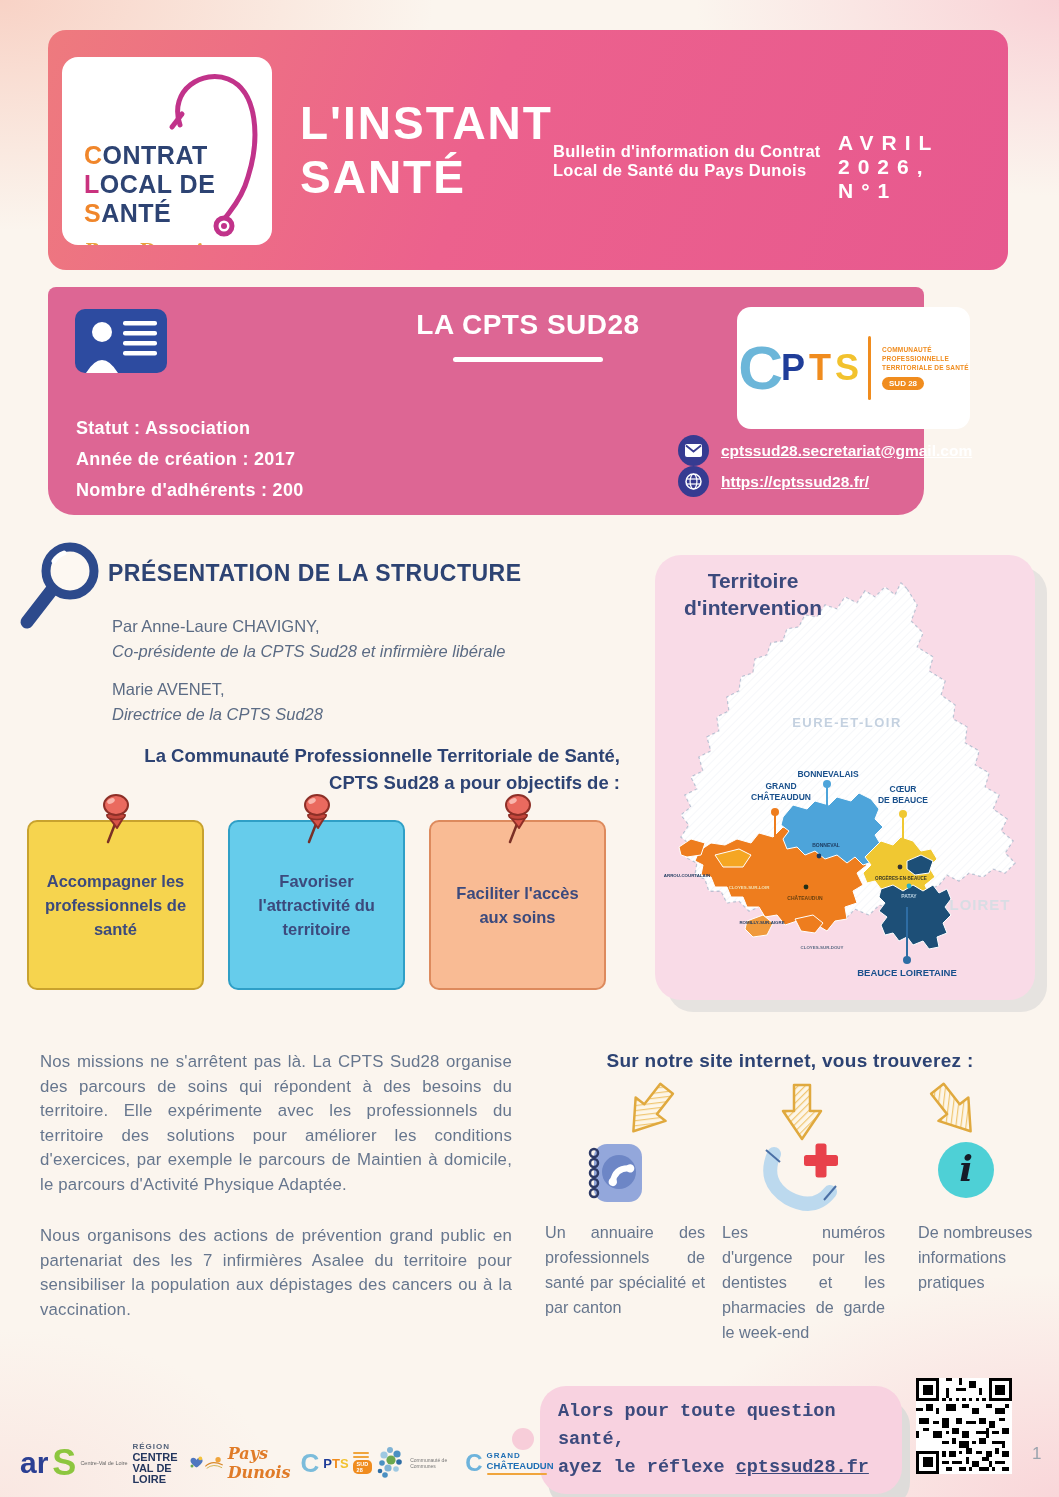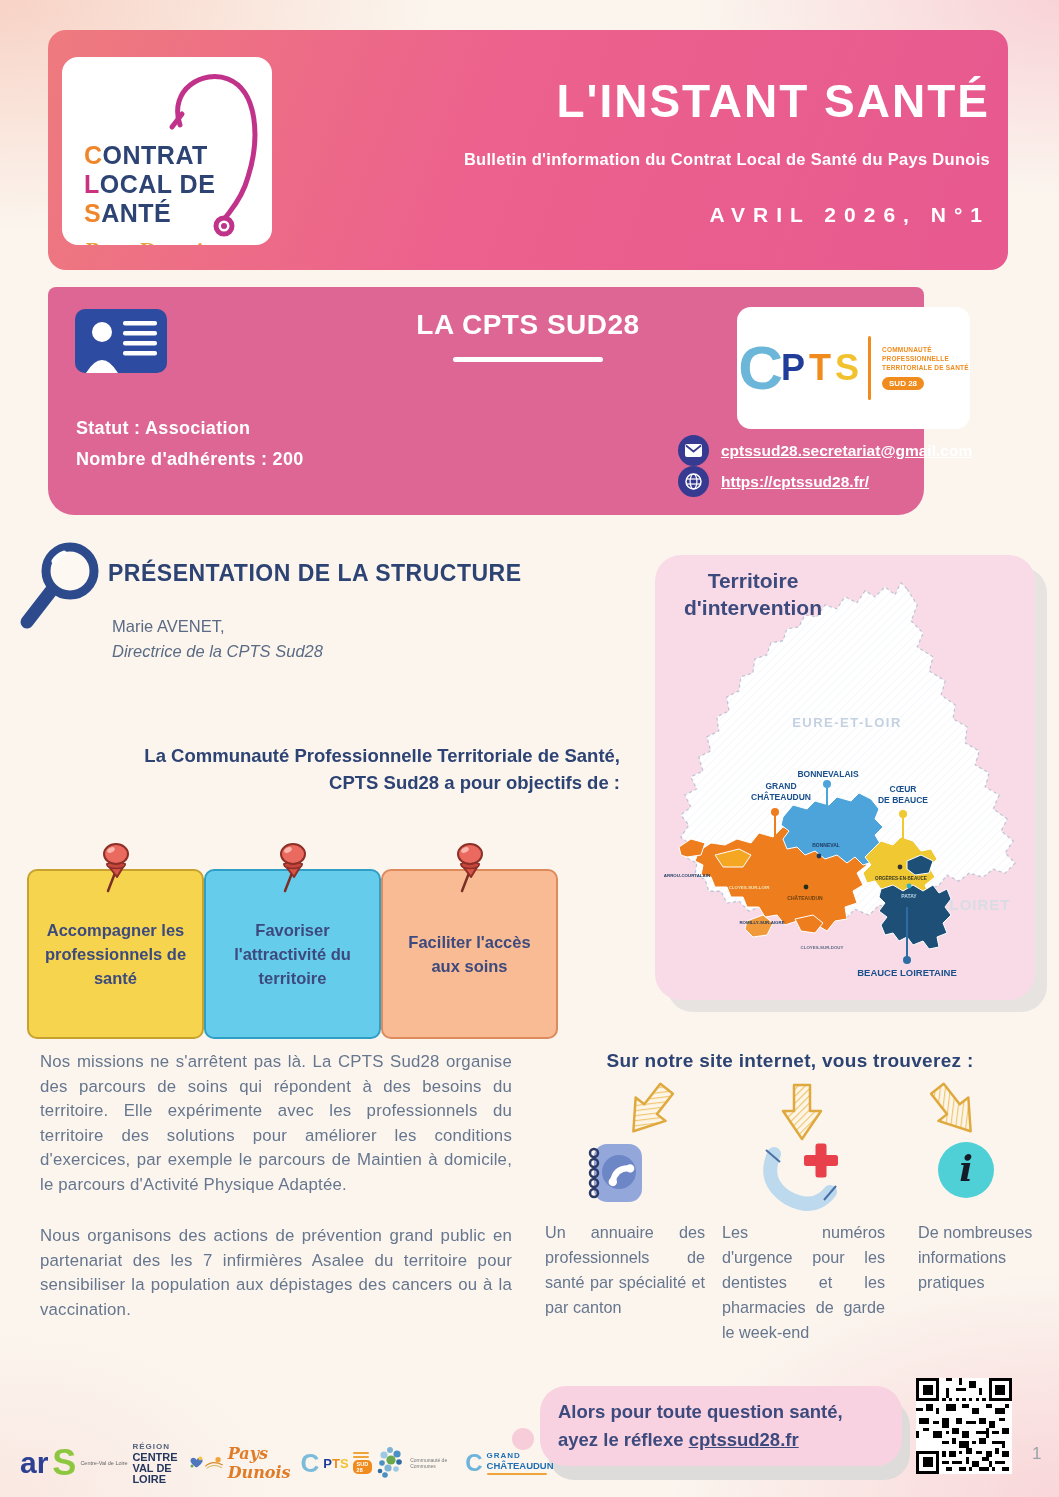--- a/index.html
+++ b/index.html
@@ -17,21 +17,21 @@
     border-radius:18px; background:linear-gradient(110deg,#ee7a7e 0%,#ec618d 45%,#e7598f 100%); }
   .logo-card { position:absolute; left:14px; top:27px; width:210px; height:188px;
     background:#fff; border-radius:16px; overflow:hidden; }
   .steth { position:absolute; right:2px; top:6px; }
   .logo-lines { position:absolute; left:22px; top:48px; line-height:29px; font-weight:bold;margin-top:36px; }
   .lw { font-size:25px; letter-spacing:.5px; color:#2d4373; }
   .lw .ini-o { color:#f0862b; } .lw .ini-p { color:#c9327e; }
   .logo-script { margin-top:8px; font-family:"DejaVu Serif", serif; font-style:italic;
     font-weight:bold; font-size:19px; color:#e8a03c; }
   .header-right { position:absolute; left:252px; right:18px; top:0; height:100%;
-    display:flex; flex-direction:column; align-items:flex-end; justify-content:center; color:#fff; }
+    display:flex; flex-direction:row; align-items:center; justify-content:center; color:#fff; }
   .h-title { font-size:46px; font-weight:bold; letter-spacing:2px; }
   .h-sub { margin-top:22px; font-size:16.5px; font-weight:bold; letter-spacing:.3px; }
   .h-issue { margin-top:34px; font-size:21px; font-weight:bold; letter-spacing:8px; }
 
   
   .banner2 { position:absolute; left:48px; top:287px; width:876px; height:228px;
     background:#dd6694; border-radius:8px 8px 26px 26px; }
   .contact-card { position:absolute; left:27px; top:22px; }
   .b2-titlewrap { position:absolute; left:240px; width:480px; top:22px; text-align:center; }
   .b2-title { color:#fff; font-size:28px; font-weight:bold; letter-spacing:.5px; }
@@ -60,21 +60,21 @@
   .pres-title { position:absolute; left:108px; top:560px; font-size:23px; font-weight:bold;
     color:#2d4373; letter-spacing:.5px; }
   .authors { position:absolute; left:112px; top:614px; width:490px; color:#5b6b84;
     font-size:16.5px; line-height:25px; }
   .author { margin-bottom:13px; }
   .author .role { font-style:italic; }
   .obj-heading { position:absolute; left:40px; top:742px; width:580px; text-align:right;
     font-size:18.5px; font-weight:bold; color:#2d4373; line-height:27px; }
 
   
-  .notes-row { position:absolute; left:27px; top:869px; display:flex; }
+  .notes-row { position:absolute; left:27px; top:820px; display:flex; gap:24px; }
   .note { position:relative; width:177px; height:170px; border-radius:10px; border:2px solid;
     display:flex; align-items:center; justify-content:center; padding:10px 12px; text-align:center;
     font-size:16.5px; font-weight:bold; color:#3c4a7d; line-height:24px; }
   .note::before { content:""; position:absolute; z-index:-1; inset:6px -7px -7px 6px;
     border:2px solid; border-color:inherit; border-radius:10px; background:inherit; }
   .note::after  { content:""; position:absolute; z-index:-2; inset:12px -13px -13px 12px;
     border:2px solid; border-color:inherit; border-radius:10px; background:inherit; }
   .note-yellow { background:#f6d44e; border-color:#c8a22e; }
   .note-blue   { background:#66cceb; border-color:#2f9fc6; }
   .note-peach  { background:#f9bb94; border-color:#dd8a5d; }
@@ -105,21 +105,21 @@
     border-radius:50%; background:#4ed0d6; display:flex; align-items:center; justify-content:center; }
   .icon-info .ig { font-family:"DejaVu Serif", serif; font-style:italic; font-weight:bold;
     font-size:36px; color:#161c27; margin-top:-4px; }
   .web-cap { position:absolute; top:1220px; color:#66768e; font-size:16.2px; line-height:25px; }
   .cap1 { left:545px; width:160px; text-align:justify; }
   .cap2 { left:722px; width:163px; text-align:justify; }
   .cap3 { left:918px; width:128px; }
 
   
   .callout { position:absolute; left:540px; top:1386px; width:362px; min-height:72px;
-    background:#f8d2e0; border-radius:26px; box-shadow:8px 14px 0 #dedcda; padding:12px 18px; }
+    background:#f8d2e0; border-radius:26px; box-shadow:8px 14px 0 #dedcda; padding:12px 18px;font-family:Liberation Mono, monospace; }
   .callout .l { font-size:18.5px; font-weight:bold; color:#3c4a7d; line-height:28px; }
   .callout a { color:#3c4a7d; text-decoration:underline; font-weight:bold; }
   .qr { position:absolute; left:916px; top:1378px; }
   .page-num { position:absolute; left:1032px; top:1444px; font-size:17px; color:#9aa3ad; }
   .pink-dot { position:absolute; left:512px; top:1428px; width:22px; height:22px;
     border-radius:50%; background:#f7cdd9; }
 
   .footer-logos { position:absolute; left:20px; top:1432px; width:500px; height:62px;
     display:flex; align-items:center; justify-content:space-between; }
   .flogo { display:flex; align-items:center; gap:4px; }
@@ -214,20 +214,21 @@
       <span class="cpts-div"></span>
       <span class="cpts-cap">
         <span class="cl">COMMUNAUTÉ</span>
         <span class="cl">PROFESSIONNELLE</span>
         <span class="cl">TERRITORIALE DE SANTÉ</span>
         <span class="cpts-badge">SUD 28</span>
       </span>
     </div>
     <div class="b2-stats">
       <div>Statut : Association</div>
+      <div>Année de création : 2017</div>
       <div>Nombre d'adhérents : 200</div>
     </div>
     <div class="b2-links">
       <div class="linkrow">
         <span class="circle-icon">
           <svg width="17" height="13" viewBox="0 0 17 13">
               <rect x="0" y="0" width="17" height="13" rx="2" fill="#fff"></rect>
               <path d="M1,1.5 8.5,7.5 16,1.5" fill="none" stroke="#363b91" stroke-width="1.8"></path>
             </svg>
         </span>
@@ -248,20 +249,24 @@
   </section>
 
   <svg class="magnifier" width="92" height="96" viewBox="0 0 92 96">
     <circle cx="54" cy="33" r="24" fill="#fdf8f2" stroke="#2d4a8c" stroke-width="9"></circle>
     <path d="M38,23 A19,19 0 0 1 48,15" fill="none" stroke="#ffffff" stroke-width="5" stroke-linecap="round"></path>
     <line x1="35" y1="53" x2="11" y2="84" stroke="#2d4a8c" stroke-width="13" stroke-linecap="round"></line>
   </svg>
   <h2 class="pres-title">PRÉSENTATION DE LA STRUCTURE</h2>
 
   <div class="authors">
+    <div class="author">
+      <div>Par Anne-Laure CHAVIGNY,</div>
+      <div class="role">Co-présidente de la CPTS Sud28 et infirmière libérale</div>
+    </div>
     <div class="author">
       <div>Marie AVENET,</div>
       <div class="role">Directrice de la CPTS Sud28</div>
     </div>
   </div>
 
   <div class="obj-heading">
     <div>La Communauté Professionnelle Territoriale de Santé,</div>
     <div>CPTS Sud28 a pour objectifs de :</div>
   </div>

